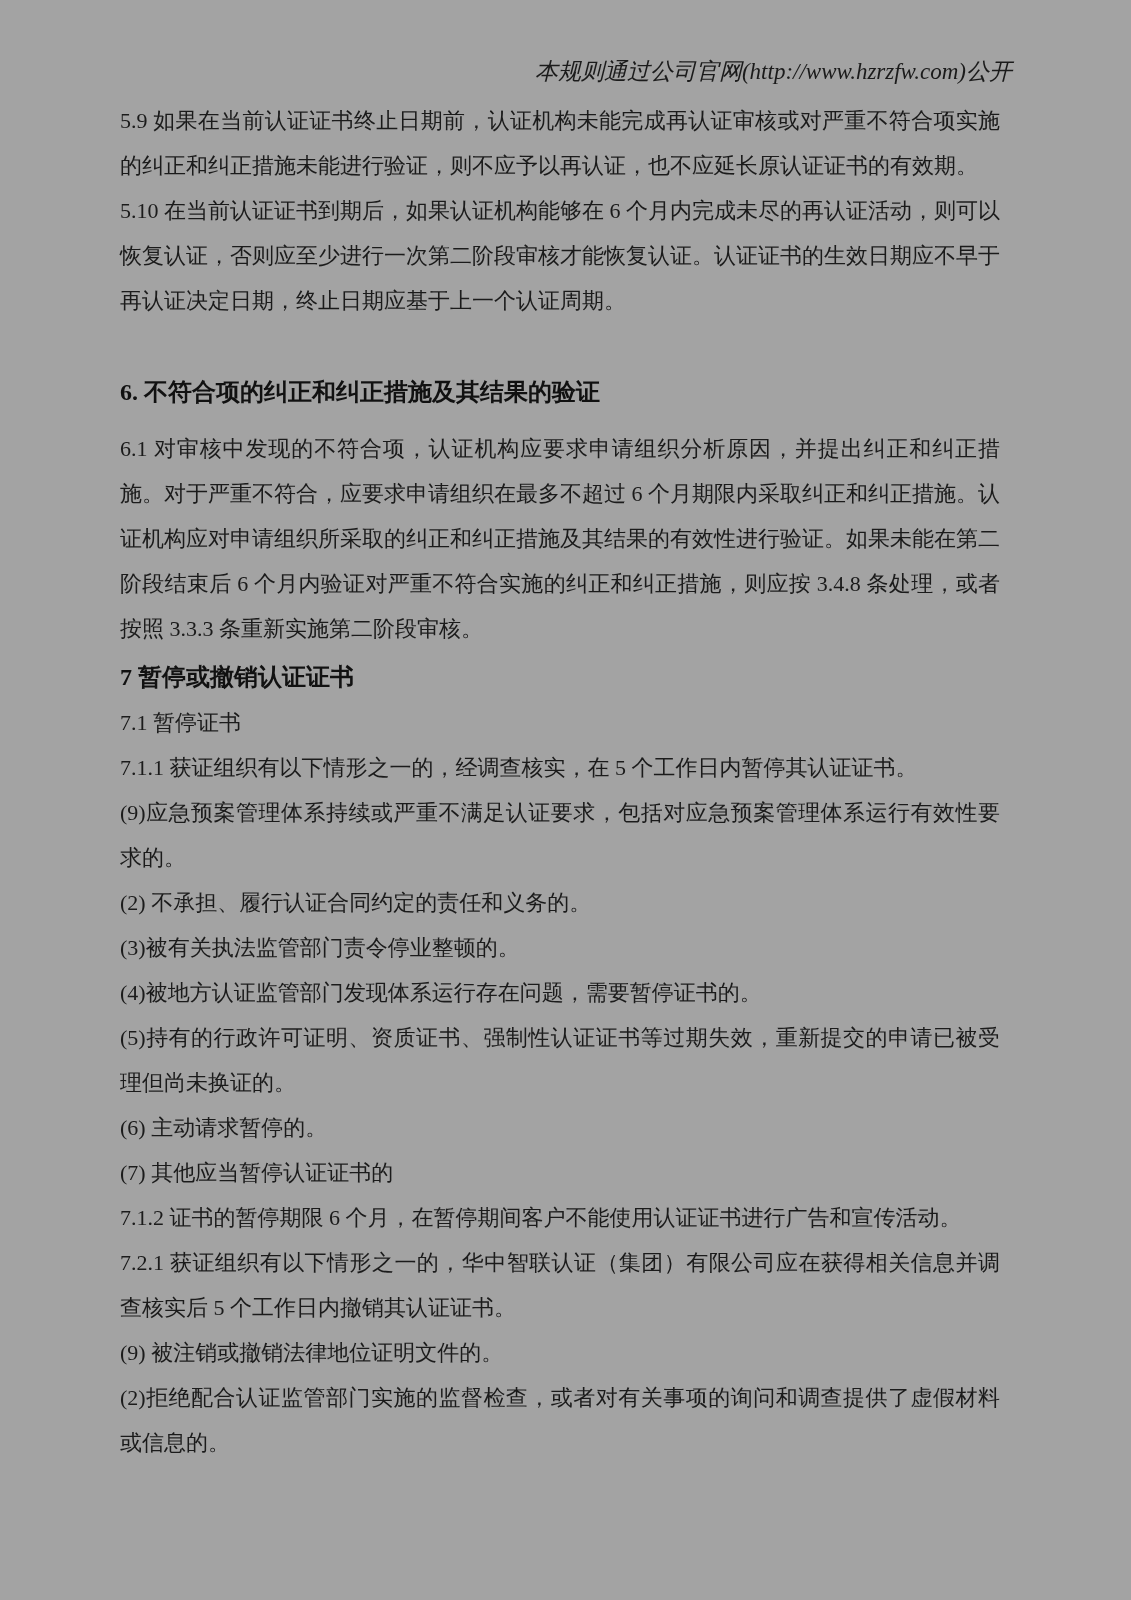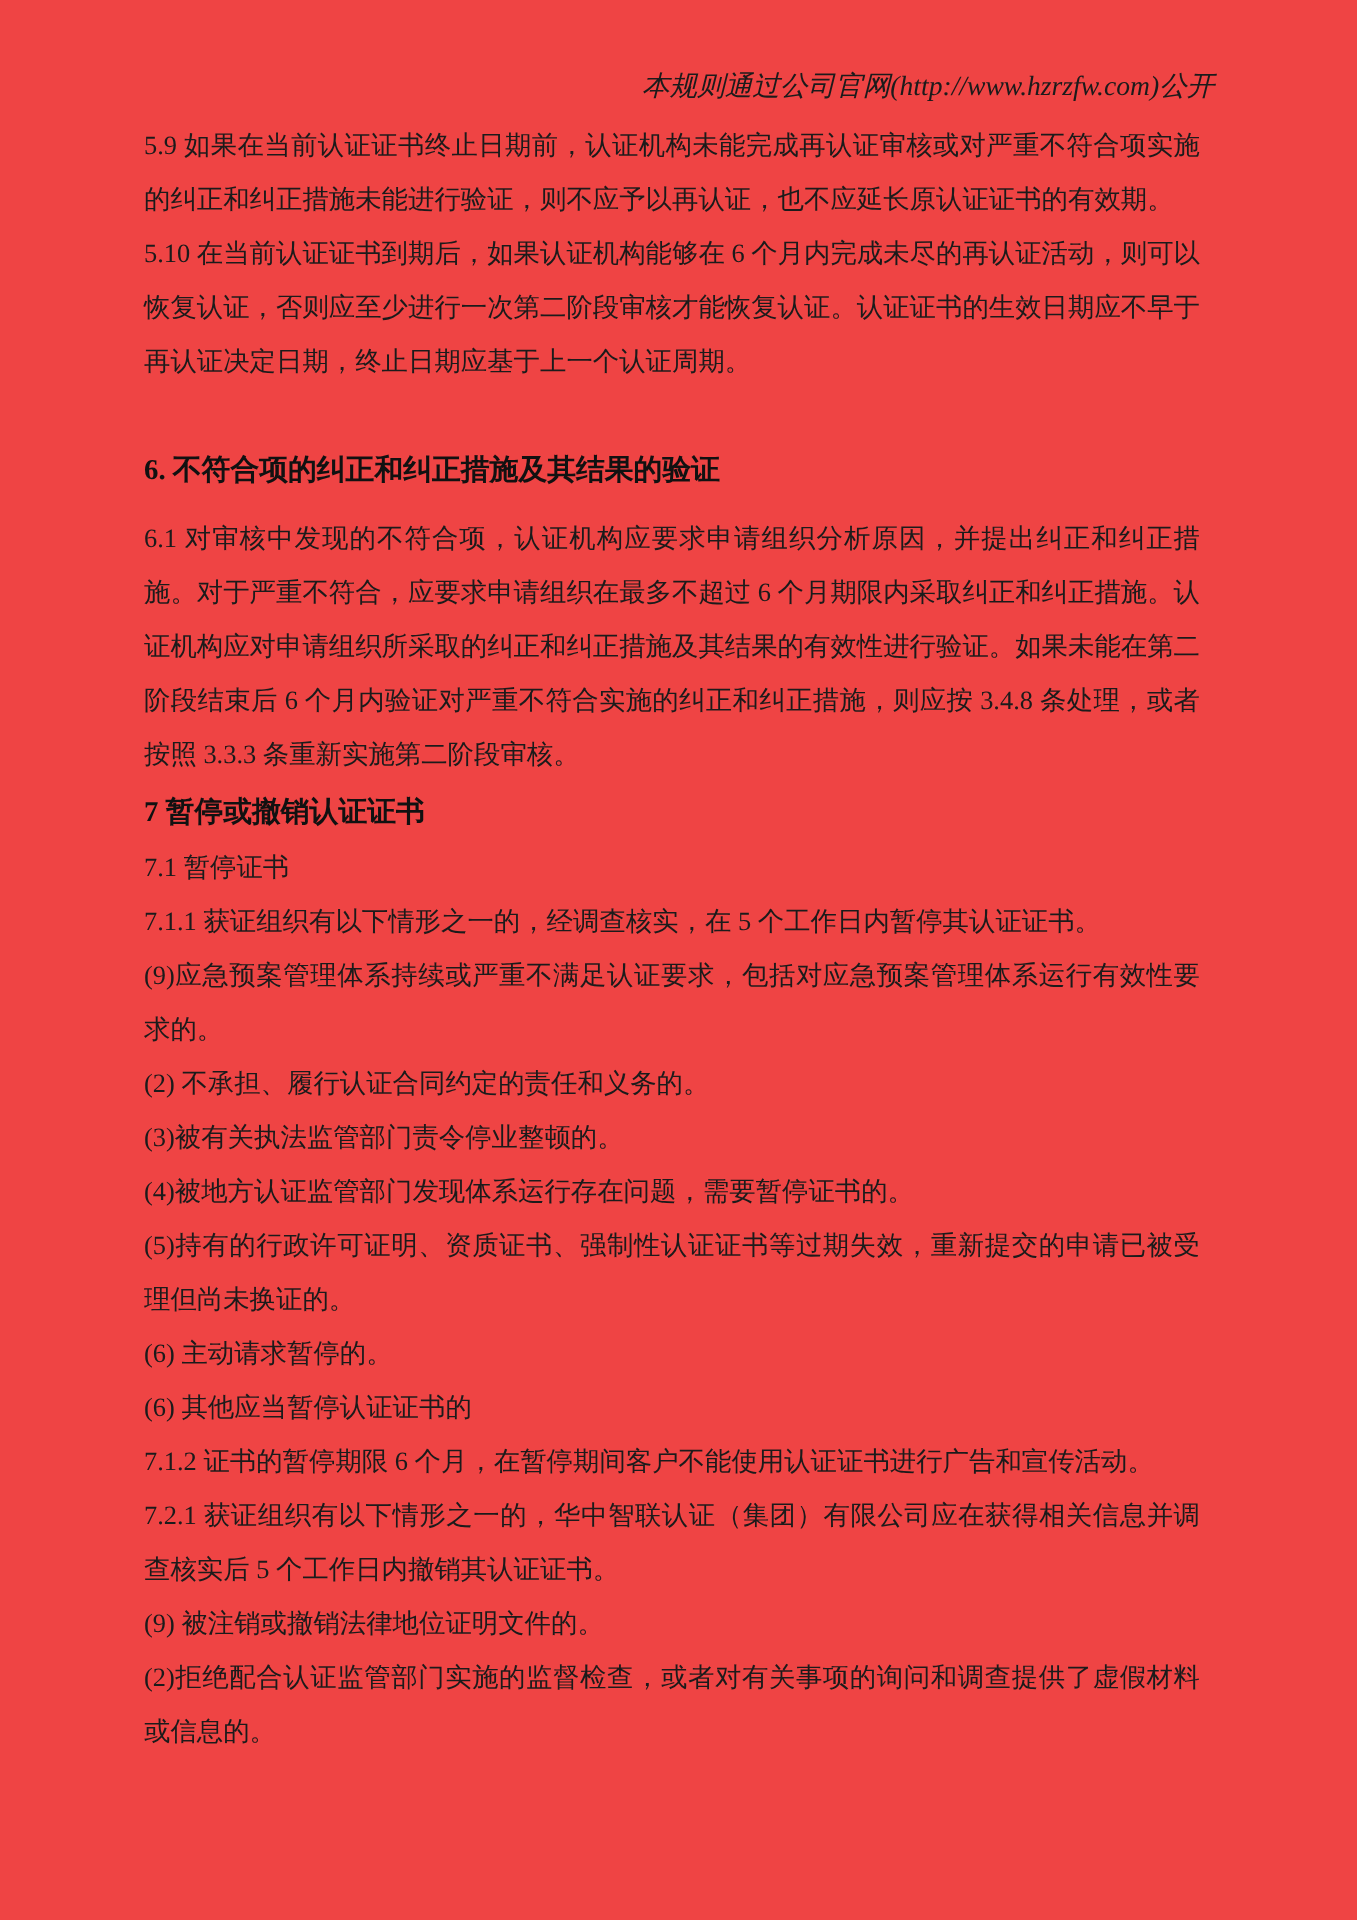--- a/index.html
+++ b/index.html
@@ -4,21 +4,21 @@
 <style>
   html, body {
     margin: 0;
     padding: 0;
     background: #ffffff;
   }
   .page {
     position: relative;
     width: 1131px;
     height: 1600px;
-    background: #ef4444;
+    background: #a3a3a3;
     box-sizing: border-box;
     padding: 54px 131px 0 120px;
     overflow: hidden;
     font-family: "Liberation Serif", "DejaVu Serif", serif;
     color: #1b1b1b;
   }
   .header-note {
     text-align: right;
     font-style: italic;
     font-size: 23px;
@@ -61,19 +61,19 @@
   <h2 class="heading gap-small">7 暂停或撤销认证证书</h2>
 
   <p class="para">7.1 暂停证书</p>
   <p class="para">7.1.1 获证组织有以下情形之一的，经调查核实，在 5 个工作日内暂停其认证证书。</p>
   <p class="para">(9)应急预案管理体系持续或严重不满足认证要求，包括对应急预案管理体系运行有效性要求的。</p>
   <p class="para">(2) 不承担、履行认证合同约定的责任和义务的。</p>
   <p class="para">(3)被有关执法监管部门责令停业整顿的。</p>
   <p class="para">(4)被地方认证监管部门发现体系运行存在问题，需要暂停证书的。</p>
   <p class="para">(5)持有的行政许可证明、资质证书、强制性认证证书等过期失效，重新提交的申请已被受理但尚未换证的。</p>
   <p class="para">(6) 主动请求暂停的。</p>
-  <p class="para">(6) 其他应当暂停认证证书的</p>
+  <p class="para">(7) 其他应当暂停认证证书的</p>
   <p class="para">7.1.2 证书的暂停期限 6 个月，在暂停期间客户不能使用认证证书进行广告和宣传活动。</p>
   <p class="para">7.2.1 获证组织有以下情形之一的，华中智联认证（集团）有限公司应在获得相关信息并调查核实后 5 个工作日内撤销其认证证书。</p>
   <p class="para">(9) 被注销或撤销法律地位证明文件的。</p>
   <p class="para">(2)拒绝配合认证监管部门实施的监督检查，或者对有关事项的询问和调查提供了虚假材料或信息的。</p>
 
 </div>
 
 </body></html>

